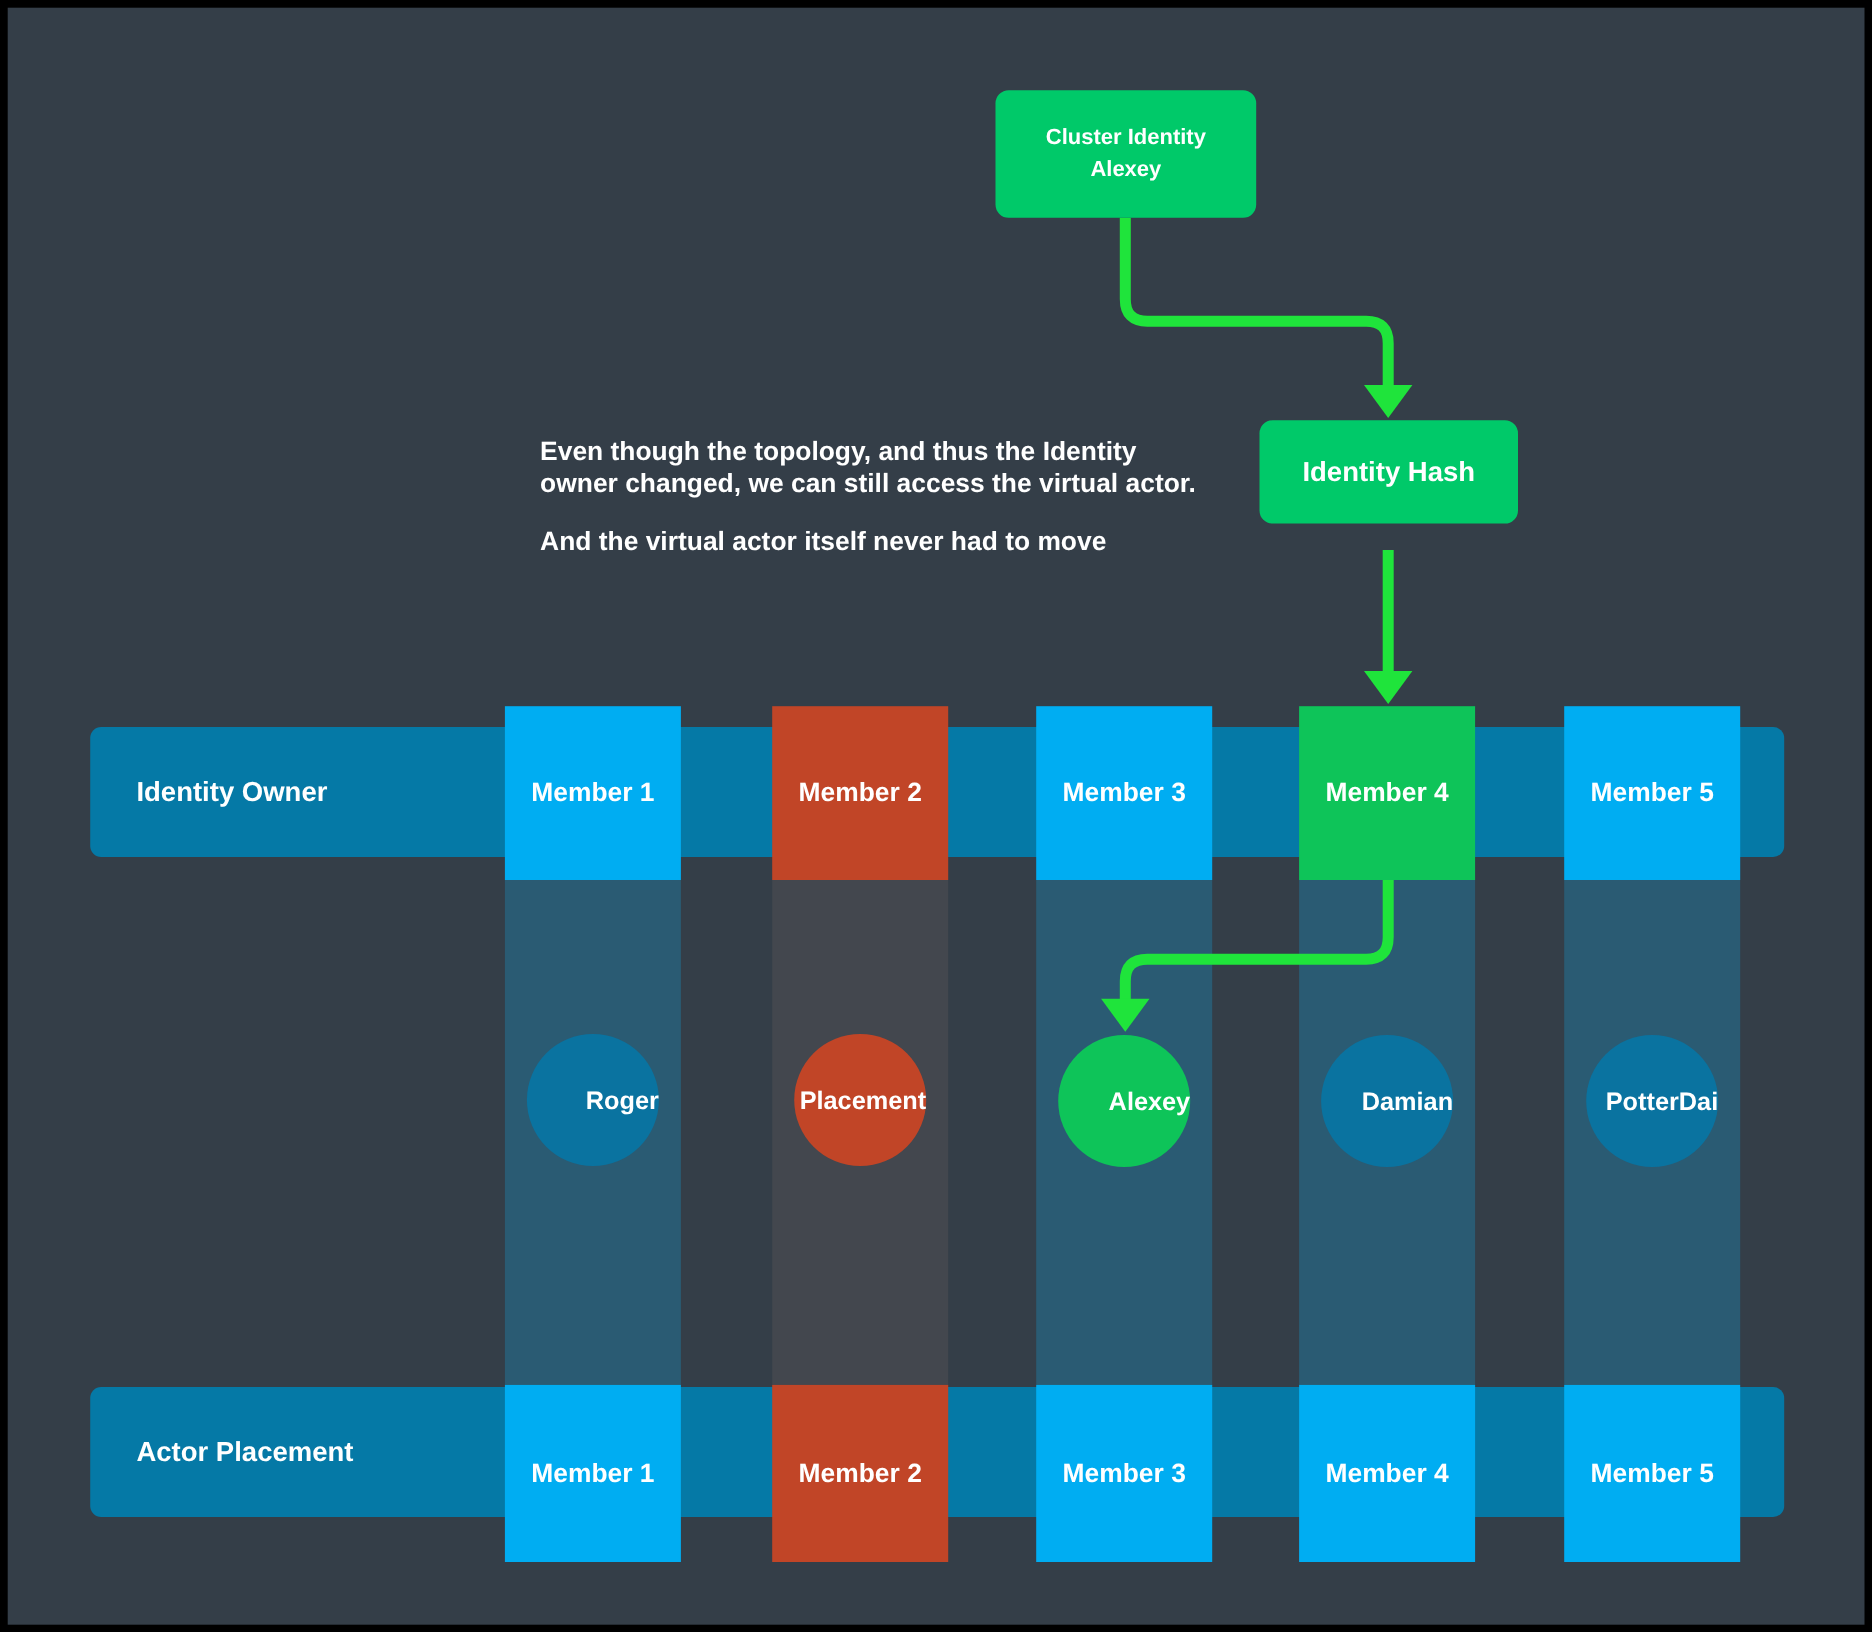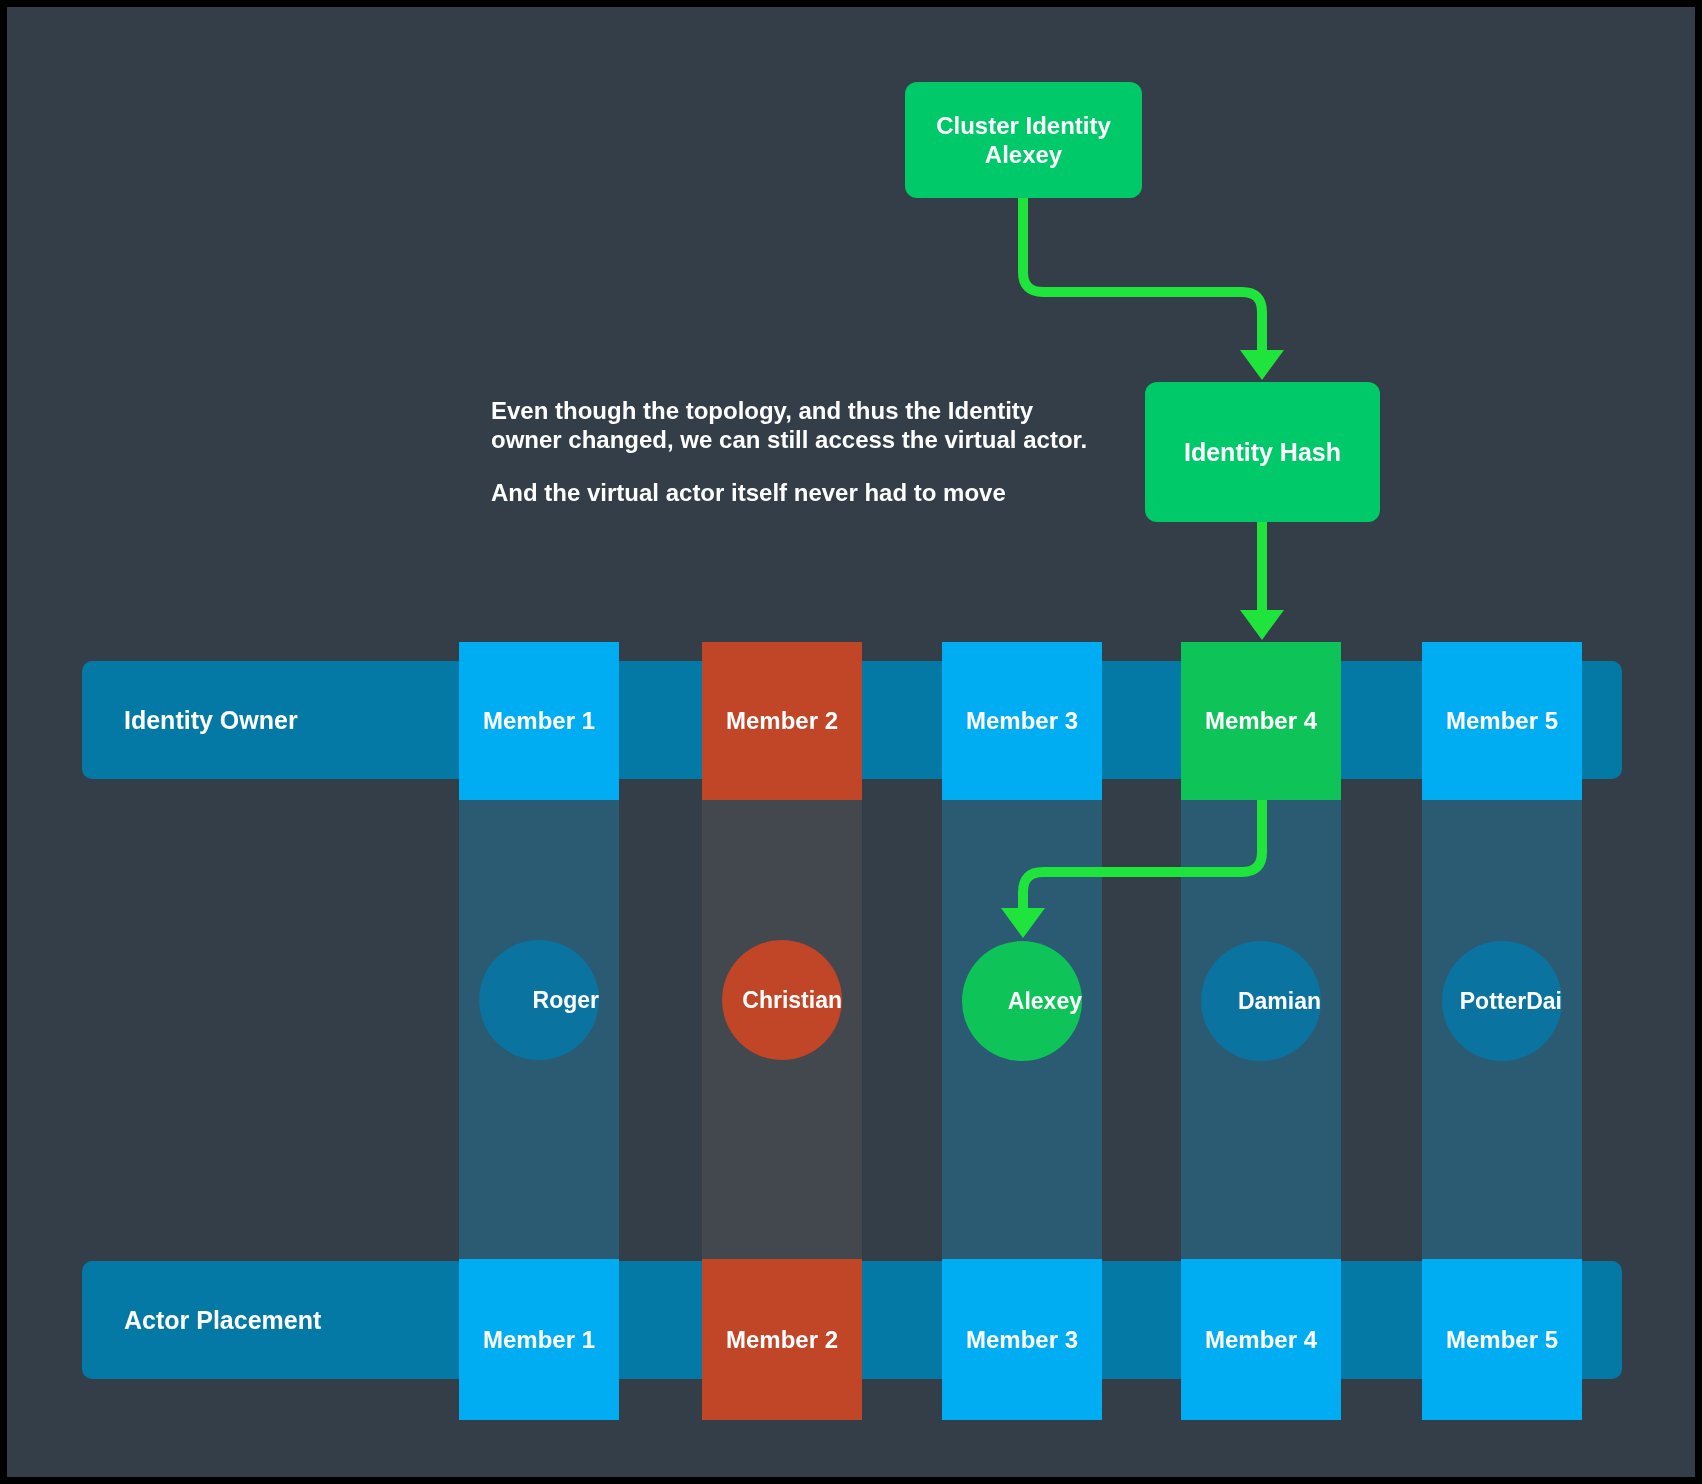--- a/index.html
+++ b/index.html
@@ -28,22 +28,22 @@
 
   .x1{left:459px}.x2{left:702px}.x3{left:942px}.x4{left:1181px}.x5{left:1422px}
 
   .circle{position:absolute;width:120px;height:120px;border-radius:50%;background:#0A73A0;
           display:flex;align-items:center;justify-content:flex-end;font-size:23px;}
   .circle.red{background:#C14527;}
   .circle.green{background:#0EC459;}
 
   .gbox{position:absolute;background:#00C969;border-radius:12px;display:flex;flex-direction:column;
         align-items:center;justify-content:center;text-align:center;}
-  .gbox.cluster{left:905px;top:82px;width:237px;height:116px;font-size:24px;line-height:29px;}
-  .gbox.hash{left:1145px;top:382px;width:235px;height:140px;font-size:25px;}
+  .gbox.cluster{left:905px;top:82px;width:237px;height:116px;font-size:20px;line-height:29px;}
+  .gbox.hash{left:1145px;top:382px;width:235px;height:94px;font-size:25px;}
 
   .note{position:absolute;left:491px;font-size:24px;line-height:29px;white-space:nowrap;}
   .note.p1{top:396px;}
   .note.p2{top:478px;}
 
   svg.arrows{position:absolute;left:0;top:0;width:1702px;height:1484px;pointer-events:none;}
   svg.arrows path{stroke:#1FE43B;stroke-width:10;fill:none;}
   svg.arrows polygon{fill:#1FE43B;}
 </style>
 </head>
@@ -93,21 +93,21 @@
       <span>Member 4</span>
     </div>
   <div class="hdr botrow x5">
       <span>Member 5</span>
     </div>
 
   <div class="circle" style="left:479px;top:940px;">
       <span>Roger</span>
     </div>
   <div class="circle red" style="left:722px;top:940px;">
-      <span>Christian</span>
+      <span>Placement</span>
     </div>
   <div class="circle green" style="left:962px;top:941px;">
       <span>Alexey</span>
     </div>
   <div class="circle" style="left:1201px;top:941px;">
       <span>Damian</span>
     </div>
   <div class="circle" style="left:1442px;top:941px;">
       <span>PotterDai</span>
     </div>

